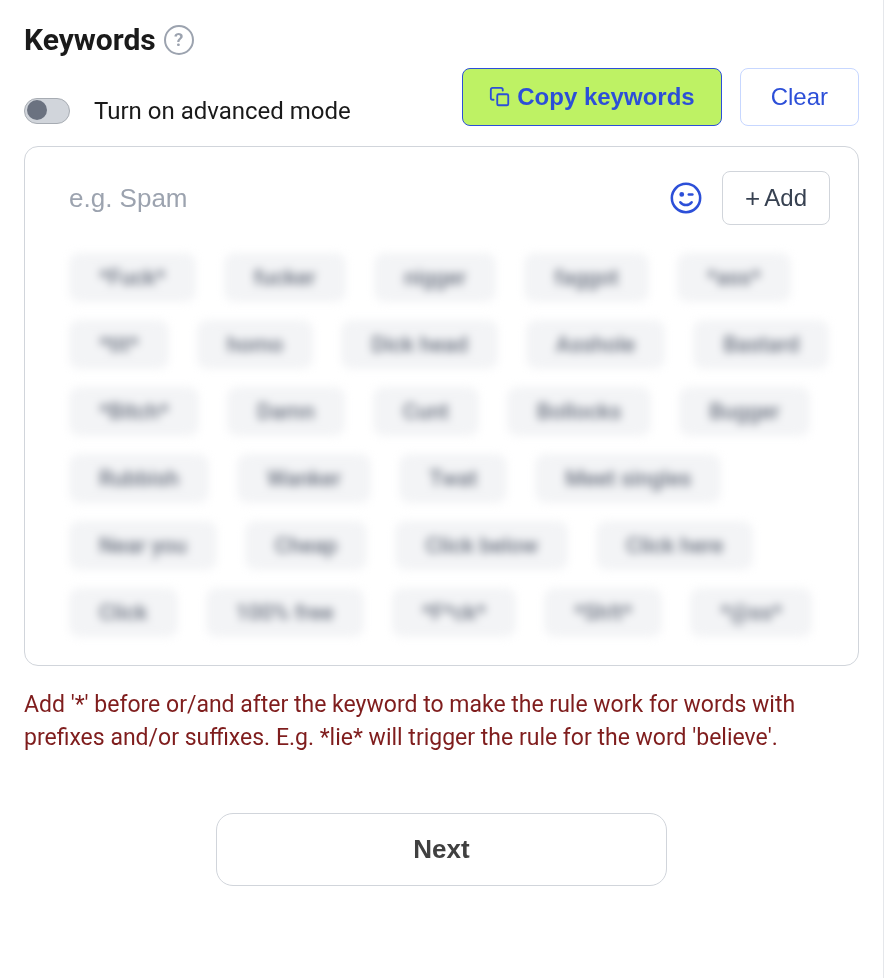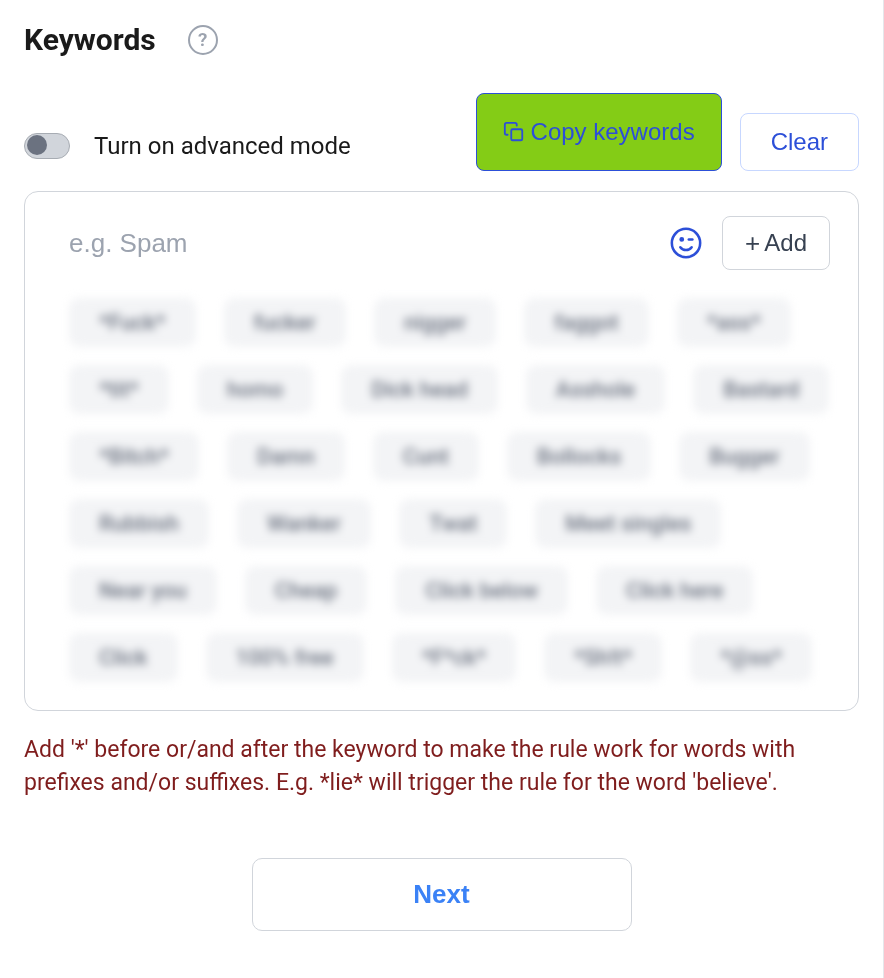--- a/index.html
+++ b/index.html
@@ -17,22 +17,22 @@
     }
     .container {
       padding: 22px 24px;
       border-right: 1px solid #e5e7eb;
       height: 100%;
       position: relative;
     }
     .header-row {
       display: flex;
       align-items: center;
-      gap: 32px;
-      margin-bottom: 36px;
+      gap: 8px;
+      margin-bottom: 11px;
     }
     .title {
       font-size: 30px;
       font-weight: 700;
     }
     .help-icon {
       width: 30px;
       height: 30px;
       border-radius: 50%;
       border: 2px solid #9ca3af;
@@ -76,41 +76,40 @@
     }
     .toggle-label {
       font-size: 24px;
     }
     .action-buttons {
       display: flex;
       gap: 18px;
     }
     .btn-outline {
       border: 1.5px solid #2c4fd8;
-      background: #84cc16;
+      background: #bef264;
       color: #2c4fd8;
       border-radius: 8px;
       padding: 14px 26px;
       font-size: 24px;
-      font-weight: 400;
+      font-weight: 700;
       cursor: pointer;
       display: flex;
       align-items: center;
       gap: 6px;
     }
     .btn-outline-light {
       border: 1.5px solid #c7d7ff;
       background: #fff;
       color: #2c4fd8;
       border-radius: 8px;
       padding: 14px 30px;
       font-size: 24px;
       font-weight: 500;
       cursor: pointer;
-      margin-top: 20px;
     }
     .copy-icon {
       width: 22px;
       height: 22px;
     }
     .card {
       border: 1.5px solid #d1d5db;
       border-radius: 14px;
       padding: 24px 28px 28px 44px;
       margin-bottom: 22px;
@@ -177,24 +176,24 @@
       color: #7f1d1d;
     }
     .next-row {
       display: flex;
       justify-content: center;
       margin-top: 58px;
     }
     .next-btn {
       border: 1.5px solid #d1d5db;
       background: #fff;
-      color: #3b82f6;
-      border-radius: 10px;
+      color: #404040;
+      border-radius: 17px;
       padding: 20px 0;
-      width: 380px;
+      width: 451px;
       font-size: 26px;
       font-weight: 600;
       cursor: pointer;
     }
   </style>
 </head>
 <body>
 
 <div class="container">
 

